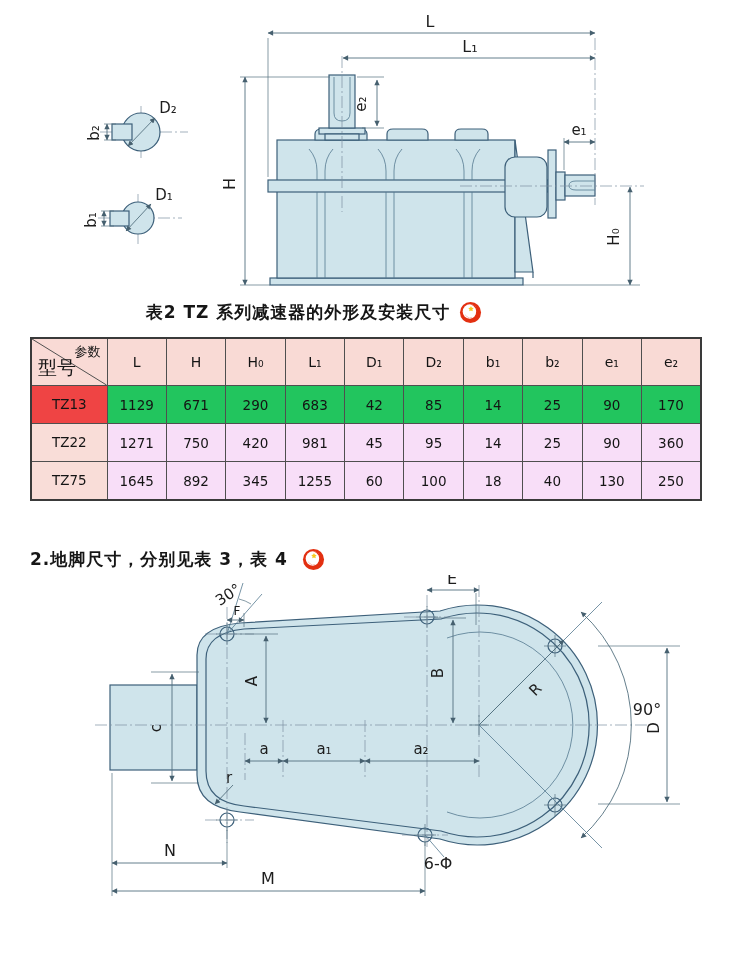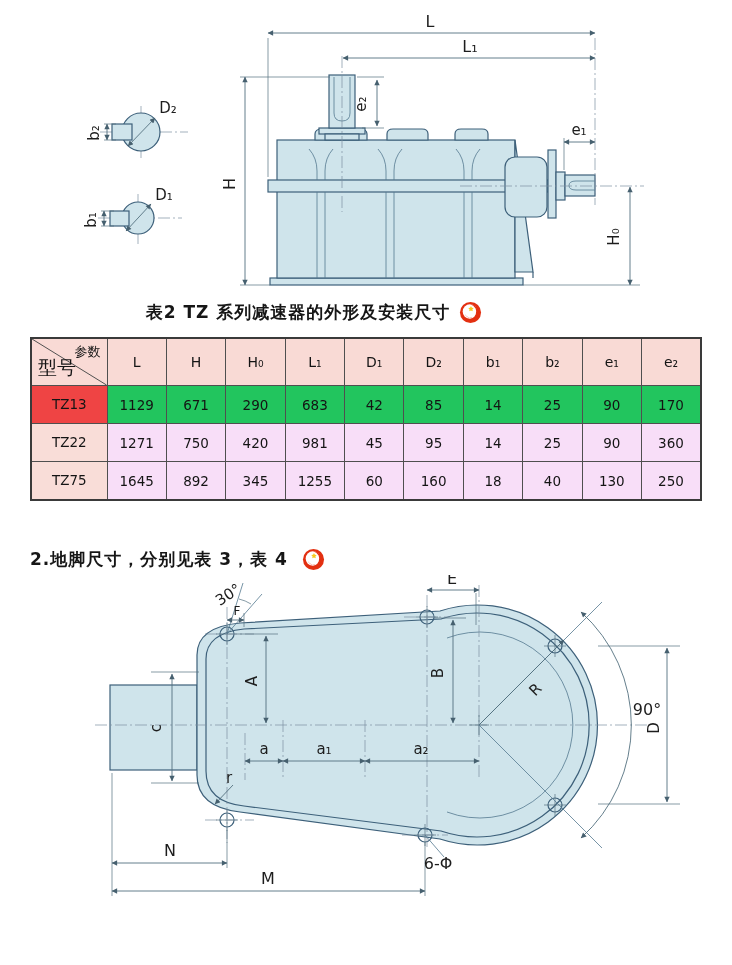--- a/index.html
+++ b/index.html
@@ -190,21 +190,21 @@
       <td>90</td>
       <td>360</td>
     </tr>
     <tr class="r4">
       <td class="model">TZ75</td>
       <td>1645</td>
       <td>892</td>
       <td>345</td>
       <td>1255</td>
       <td>60</td>
-      <td>160</td>
+      <td>100</td>
       <td>18</td>
       <td>40</td>
       <td>130</td>
       <td>250</td>
     </tr>
   </tbody>
     </table>
 
   <div class="sec2">
     <span>2.地脚尺寸，分别见表 3，表 4</span>

